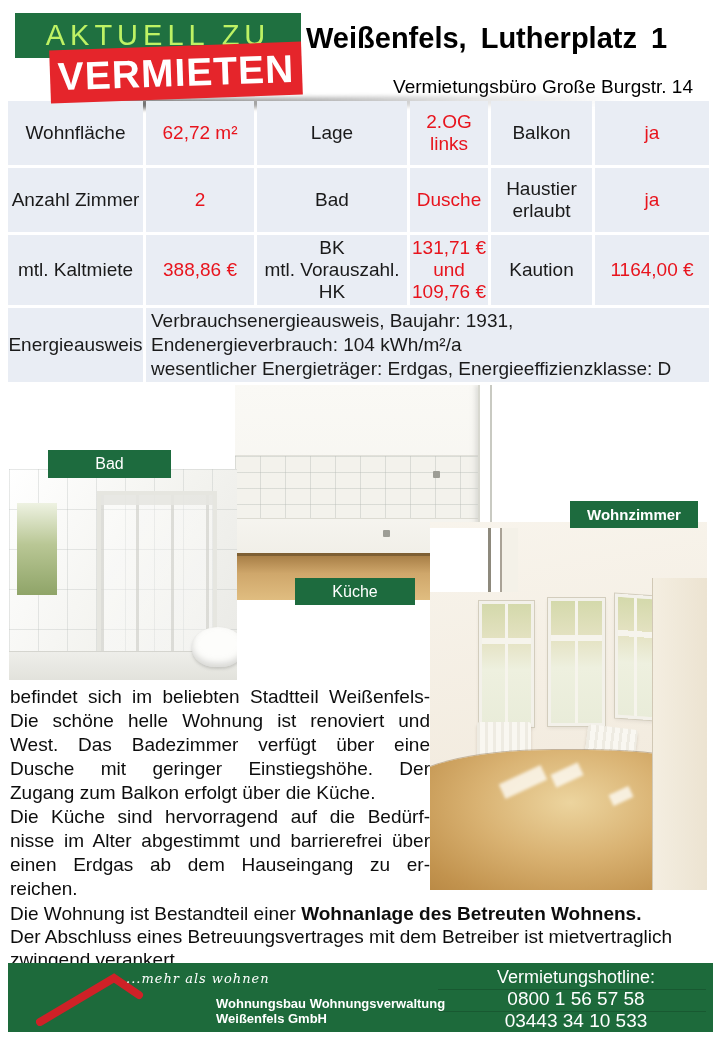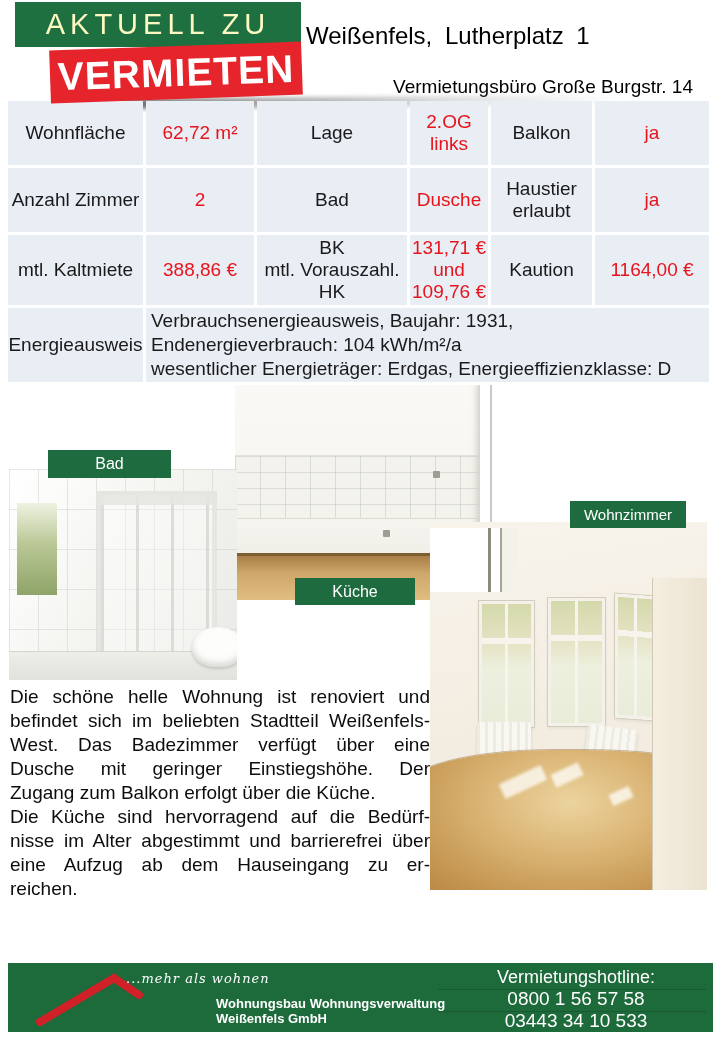--- a/index.html
+++ b/index.html
@@ -1,30 +1,30 @@
 <!DOCTYPE html>
 <html><head>
 <meta charset="utf-8">
 <style>
   html,body { margin:0; padding:0; background:#ffffff; }
   .page { position:relative; width:720px; height:1040px; background:#ffffff; overflow:hidden;
           font-family:"Liberation Sans", sans-serif; color:#111; }
 
   
-  .banner-green { position:absolute; left:15px; top:2px; width:286px; height:45px;
+  .banner-green { position:absolute; left:15px; top:13px; width:286px; height:45px;
                   background:#1f7040; display:flex; align-items:center; justify-content:center;
-                  color:#fef9c3; font-size:29px; font-weight:300; letter-spacing:5px; z-index:3; }
+                  color:#bef264; font-size:29px; font-weight:300; letter-spacing:5px; z-index:3; }
   .banner-red { position:absolute; left:50px; top:46px; width:252px; height:53px;
                 background:#e5252b; transform:rotate(-2deg); display:flex; align-items:center; justify-content:center;
                 color:#fff; font-size:39px; font-weight:bold; letter-spacing:1px; z-index:4; }
   .banner-shadow { position:absolute; left:58px; top:97px; width:565px; height:10px; z-index:1;
                    background:linear-gradient(to right, rgba(30,30,30,0.8), rgba(70,70,70,0.5) 35%, rgba(130,130,130,0.25) 70%, rgba(200,200,200,0));
                    border-radius:5px; filter:blur(2px); transform:rotate(-0.5deg); }
 
-  .title { position:absolute; left:306px; top:22px; font-size:24px; font-weight:normal; color:#000;
+  .title { position:absolute; left:306px; top:22px; font-size:29px; font-weight:bold; color:#000;
            word-spacing:6px; white-space:nowrap; }
   .subtitle { position:absolute; left:380px; top:76px; width:326px; text-align:center; font-size:19px; color:#000; }
 
   
   .ptable { position:absolute; left:8px; top:101px; z-index:2;
             display:grid; grid-template-columns:135px 108px 150px 78px 101px 114px;
             grid-template-rows:64px 64px 70px 74px; gap:3px; }
   .cell { background:#e9edf4; display:flex; align-items:center; justify-content:center;
           text-align:center; font-size:19px; line-height:22px; color:#1a1a1a; white-space:pre-line; }
   .cell.red { color:#e8141d; }
@@ -92,21 +92,21 @@
       border-radius:45% 45% 0 0 / 38px 34px 0 0; box-shadow:0 -1px 0 rgba(120,90,50,0.4); }
   .liv-sun { background:rgba(255,255,252,0.75); filter:blur(1.5px); transform:rotate(-25deg); }
   .liv-sun.s1 { left:70px; top:252px; width:46px; height:16px; }
   .liv-sun.s2 { left:122px; top:246px; width:30px; height:14px; }
   .liv-sun.s3 { left:180px; top:268px; width:22px; height:12px; }
 
   .room-label { position:absolute; background:#1d6b3e; color:#fff; display:flex;
       align-items:center; justify-content:center; z-index:6; }
   .room-label.bad-l { left:48px; top:450px; width:123px; height:28px; font-size:16px; }
   .room-label.kueche-l { left:295px; top:578px; width:120px; height:27px; font-size:16px; }
-  .room-label.wohn-l { left:570px; top:501px; width:116px; height:27px; font-size:15px; }
+  .room-label.wohn-l { left:570px; top:501px; width:128px; height:27px; font-size:15px;font-weight:bold; }
 
   
   .desc { position:absolute; left:10px; top:685px; width:420px; font-size:19px; line-height:24px; color:#0d0d0d; }
   .desc .jline { text-align:justify; text-align-last:justify; }
   .desc-wide { position:absolute; left:10px; top:902px; width:702px; font-size:19px; line-height:23px; color:#0d0d0d; }
   .desc-wide b { font-weight:bold; }
 
   
   .footer { position:absolute; left:8px; top:963px; width:705px; height:69px; background:#1d6a3b; z-index:2; }
   .footer * { color:#fff; }
@@ -203,29 +203,34 @@
     <span>Bad</span>
   </div>
   <div class="room-label kueche-l">
     <span>Küche</span>
   </div>
   <div class="room-label wohn-l">
     <span>Wohnzimmer</span>
   </div>
 
   <div class="desc">
+    <div class="jline">befindet sich im beliebten Stadtteil Weißenfels-</div>
     <div class="jline">Die schöne helle Wohnung ist renoviert und</div>
-    <div class="jline">befindet sich im beliebten Stadtteil Weißenfels-</div>
     <div class="jline">West. Das Badezimmer verfügt über eine</div>
     <div class="jline">Dusche mit geringer Einstiegshöhe. Der</div>
     <div>Zugang zum Balkon erfolgt über die Küche.</div>
     <div class="jline">Die Küche sind hervorragend auf die Bedürf-</div>
     <div class="jline">nisse im Alter abgestimmt und barrierefrei über</div>
-    <div class="jline">eine Aufzug ab dem Hauseingang zu er-</div>
+    <div class="jline">einen Erdgas ab dem Hauseingang zu er-</div>
     <div>reichen.</div>
+  </div>
+  <div class="desc-wide">
+    <div><span>Die Wohnung ist Bestandteil einer </span><b>Wohnanlage des Betreuten Wohnens.</b></div>
+    <div>Der Abschluss eines Betreuungsvertrages mit dem Betreiber ist mietvertraglich</div>
+    <div>zwingend verankert.</div>
   </div>
 
   <div class="footer">
     <svg class="roof" width="115" height="58" viewBox="0 0 115 58">
       <path d="M4 54 L78 10 L103 27" fill="none" stroke="#cf2127" stroke-width="8" stroke-linecap="round"></path>
     </svg>
     <div class="tagline">...mehr als wohnen</div>
     <div class="company">
       <div>Wohnungsbau Wohnungsverwaltung</div>
       <div>Weißenfels GmbH</div>

